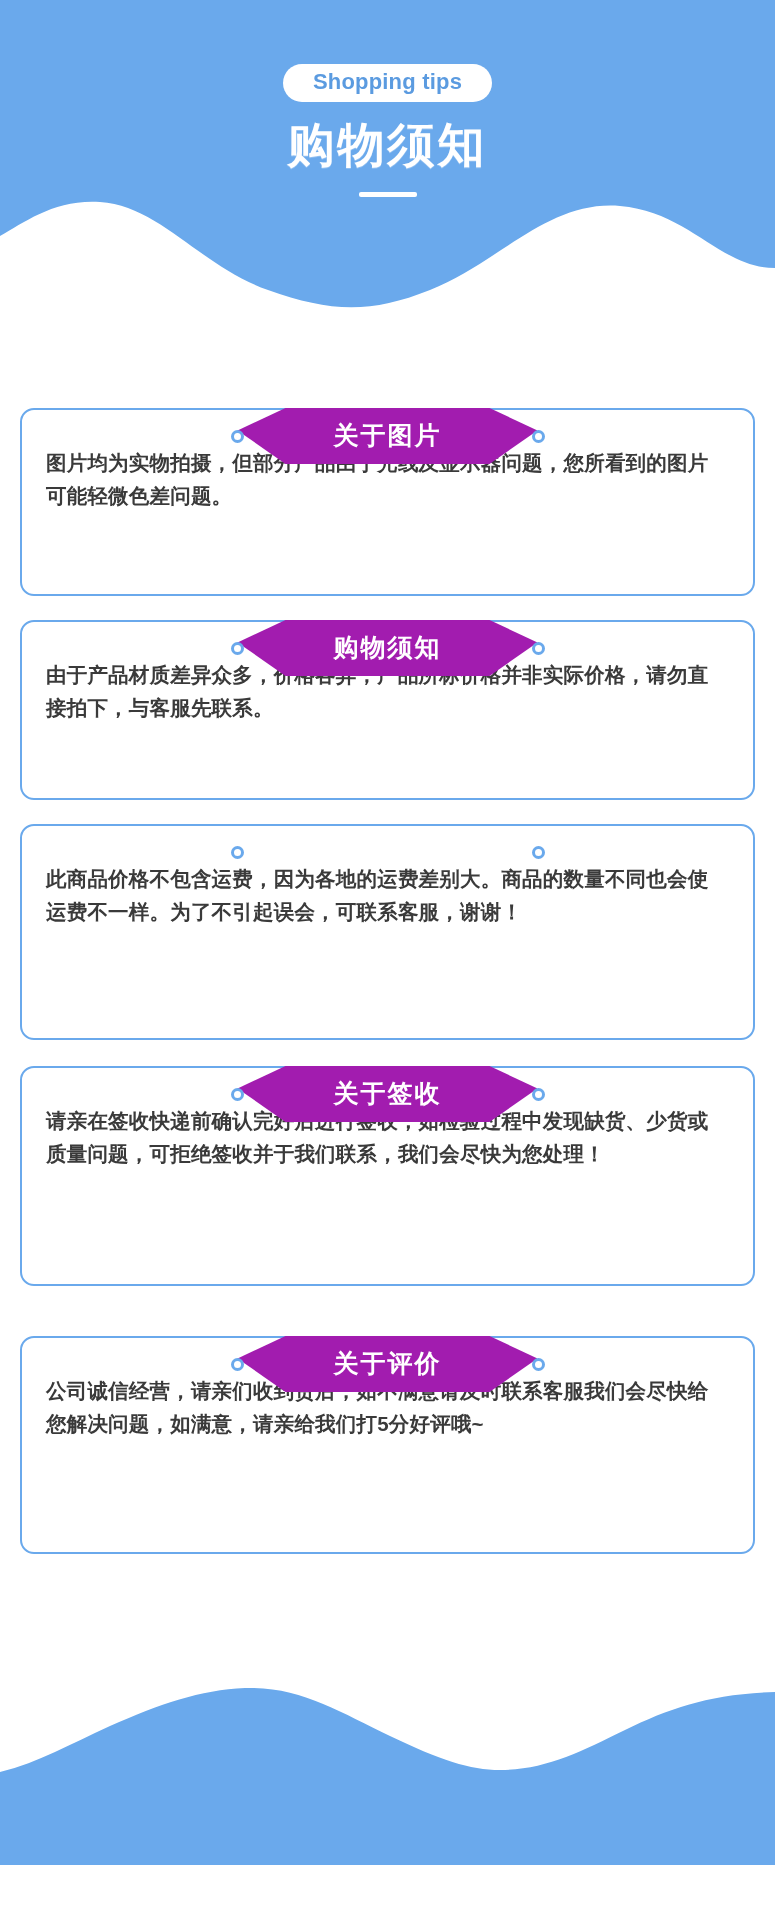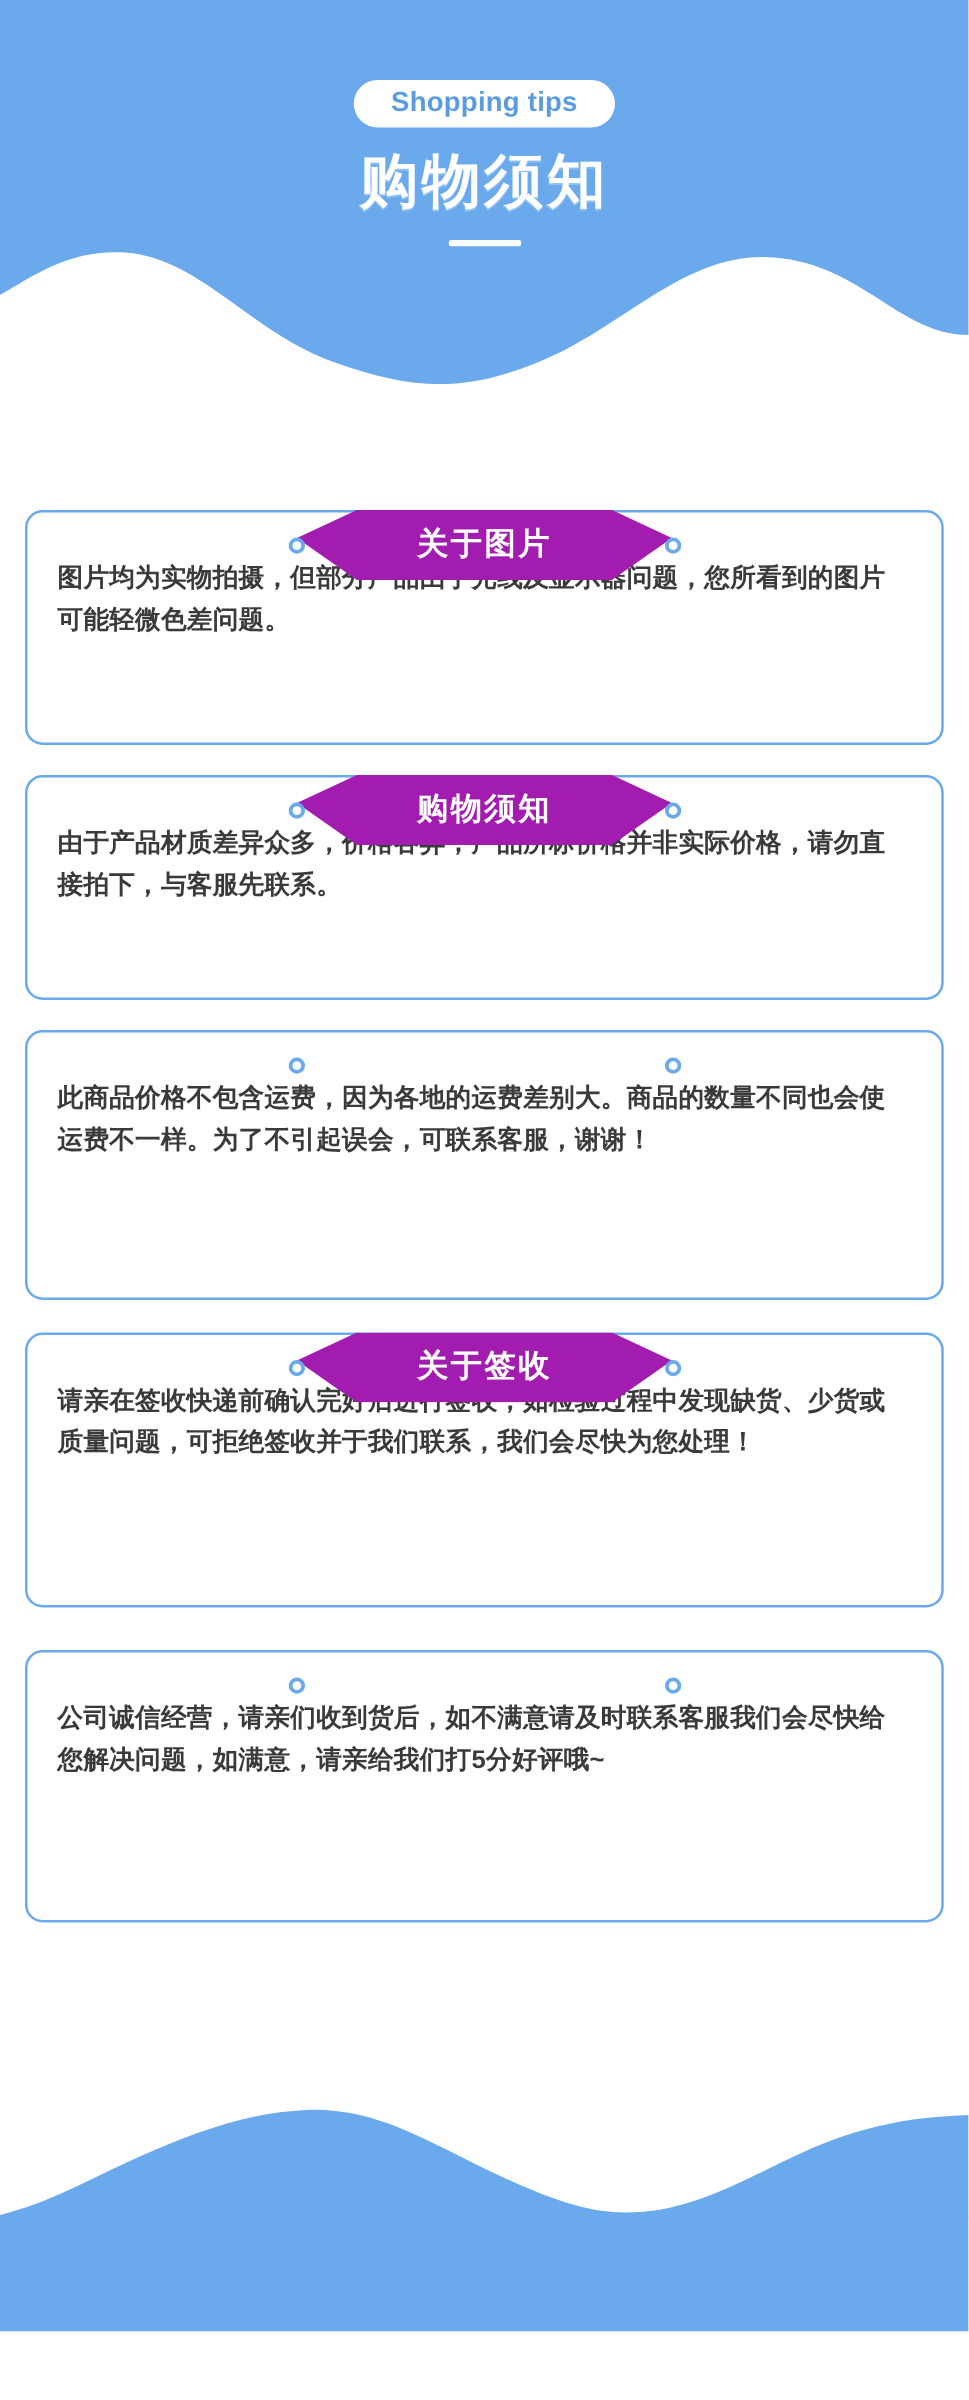--- a/index.html
+++ b/index.html
@@ -144,21 +144,21 @@
   
   .card.c1 .card-body { min-height: 120px; }
   .card.c2 .card-body { min-height: 112px; }
   .card.c3 .card-body { min-height: 148px; }
   .card.c4 .card-body { min-height: 152px; }
   .card.c5 .card-body { min-height: 150px; }
 
   .card.c1 { margin-bottom: 24px; }
   .card.c2 { margin-bottom: 24px; }
   .card.c3 { margin-bottom: 26px; }
-  .card.c4 { margin-bottom: 34px; border-radius: 27px; }
+  .card.c4 { margin-bottom: 50px; border-radius: 27px; }
   .card.c5 { margin-bottom: 0; }
 
   
   .footer {
     position: absolute;
     left: 0;
     bottom: 0;
     width: 775px;
     height: 300px;
   }
@@ -229,20 +229,23 @@
         <span class="card-badge-label">关于签收</span>
       </div>
       <span class="badge-dot left"></span>
       <span class="badge-dot right"></span>
       <div class="card-box">
         <div class="card-body">请亲在签收快递前确认完好后进行签收，如检验过程中发现缺货、少货或质量问题，可拒绝签收并于我们联系，我们会尽快为您处理！</div>
       </div>
     </div>
 
     <div class="card c5">
+      <div class="card-badge">
+        <span class="card-badge-label">关于评价</span>
+      </div>
       <span class="badge-dot left"></span>
       <span class="badge-dot right"></span>
       <div class="card-box">
         <div class="card-body">公司诚信经营，请亲们收到货后，如不满意请及时联系客服我们会尽快给您解决问题，如满意，请亲给我们打5分好评哦~</div>
       </div>
     </div>
 
   </div>
 
   <div class="footer">

